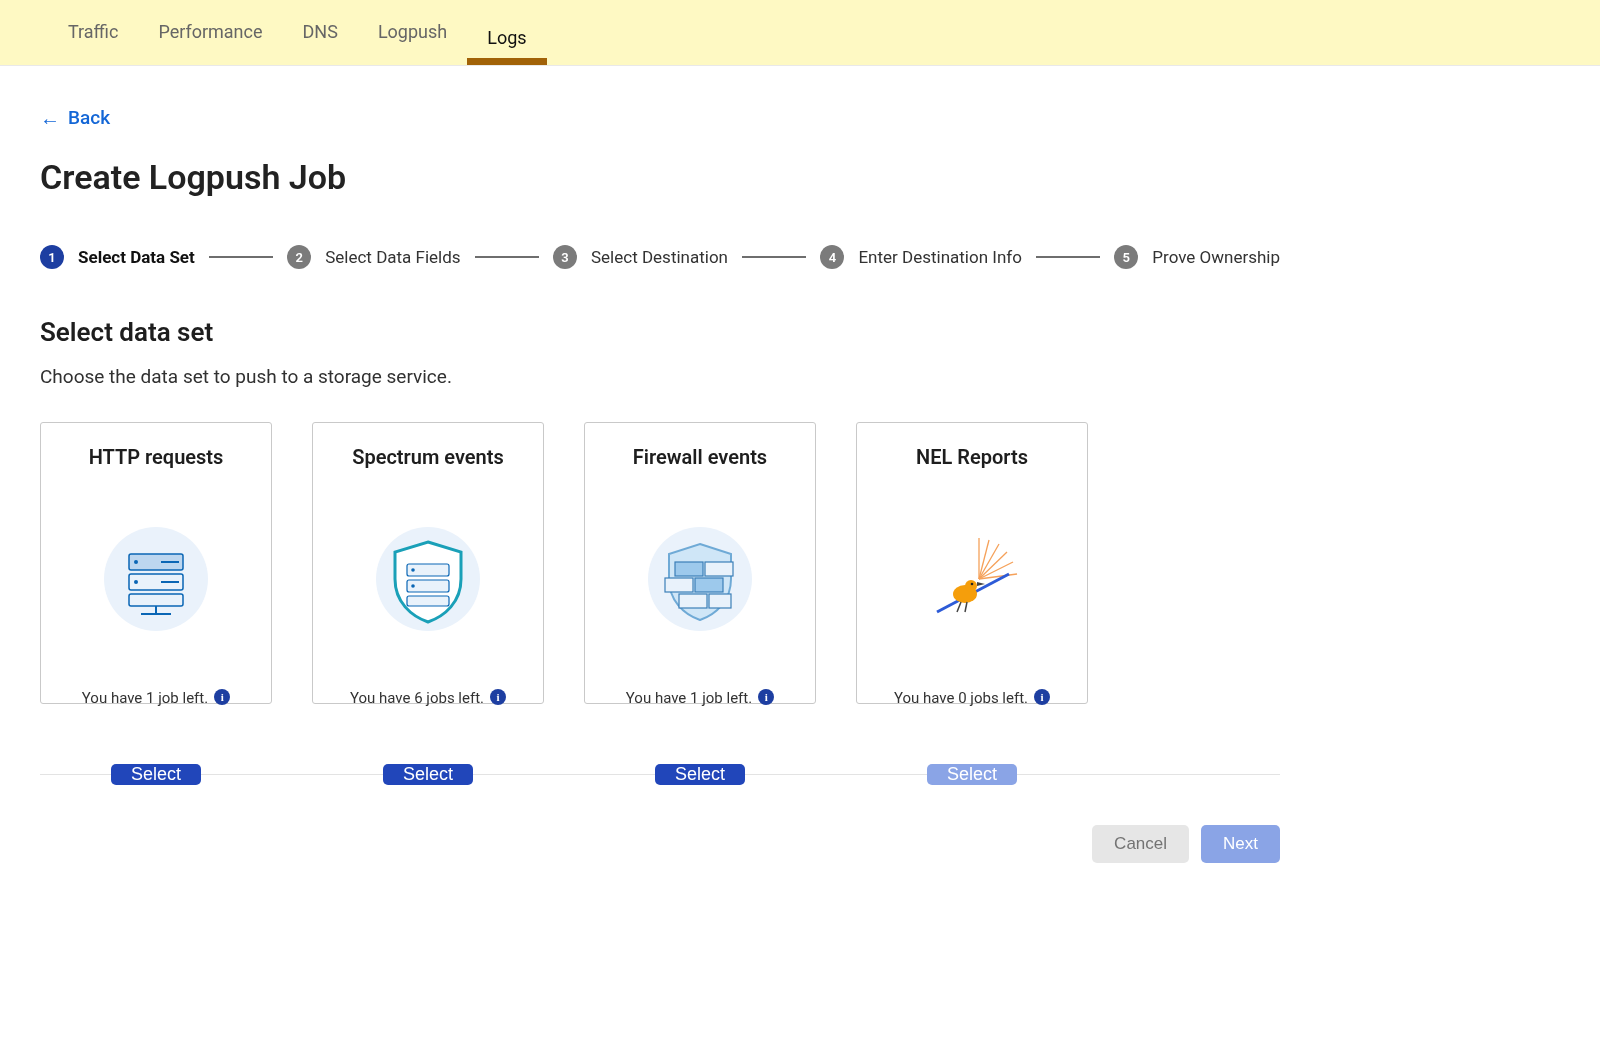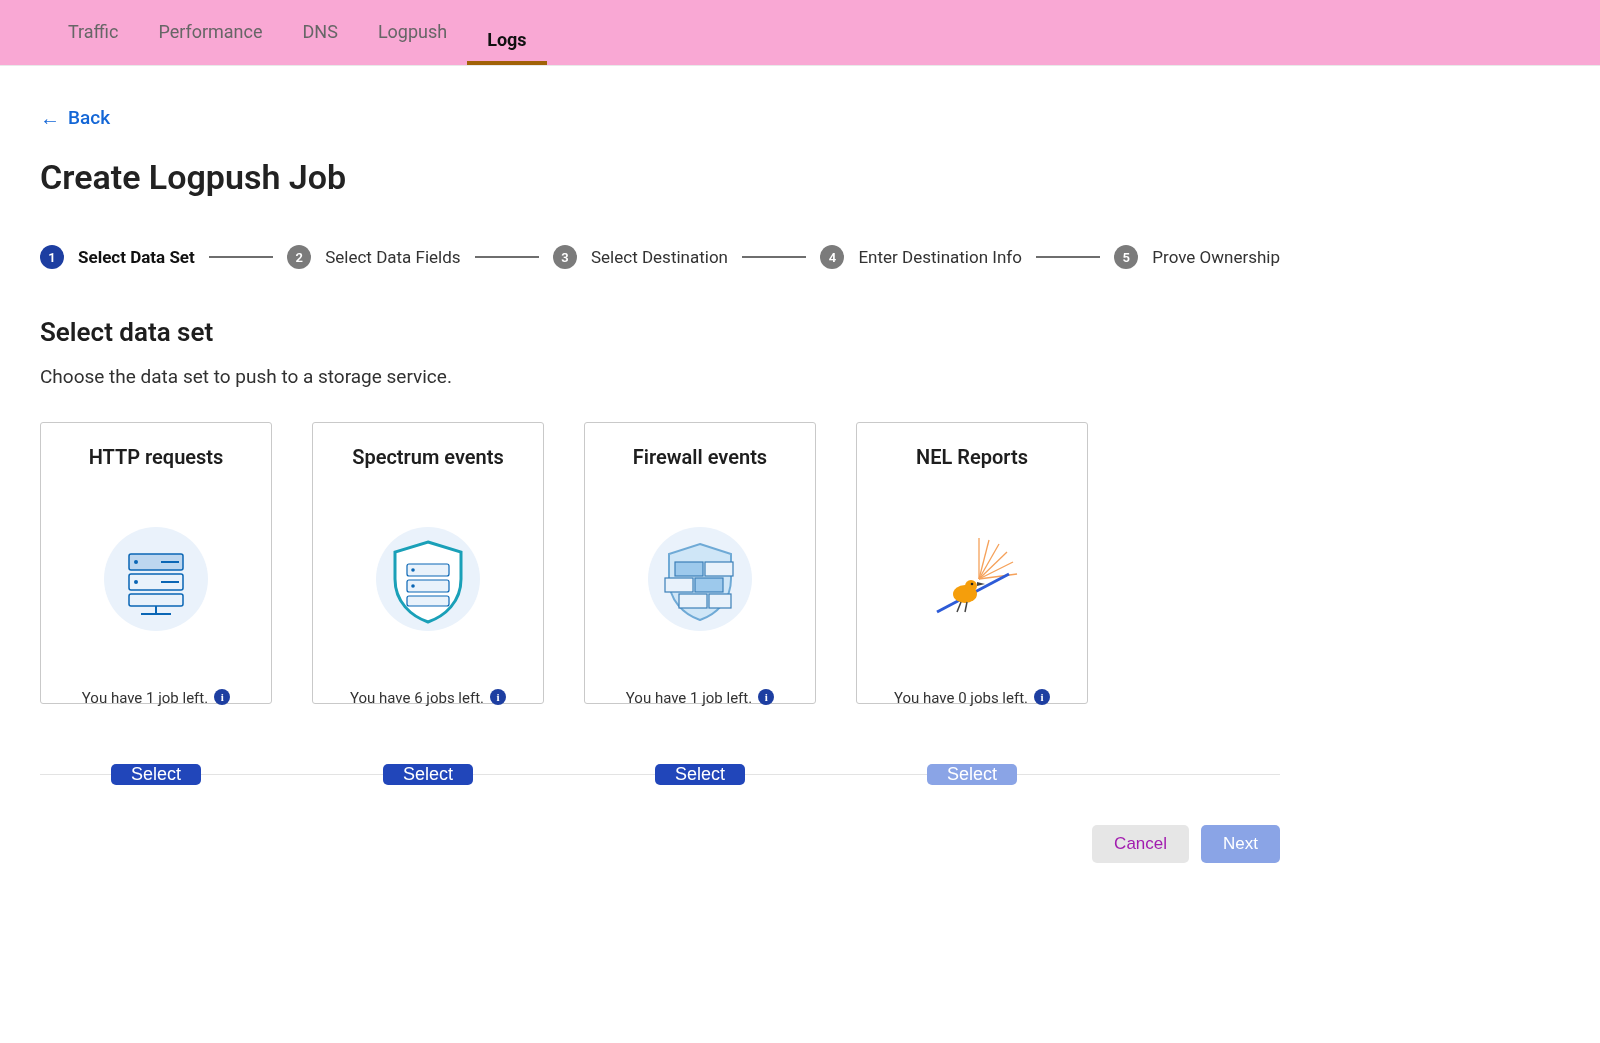--- a/index.html
+++ b/index.html
@@ -3,40 +3,40 @@
 <meta charset="utf-8">
 <style>
   * { box-sizing: border-box; margin: 0; padding: 0; }
   html, body {
     font-family: -apple-system, BlinkMacSystemFont, "Segoe UI", Roboto, Helvetica, Arial, sans-serif;
     background: #fff;
     color: #1e1e1e;
     width: 1600px;
   }
   .topnav {
-    background: #f9a8d4;
+    background: #fef9c3;
     border-bottom: 1px solid #e9e9e9;
     height: 66px;
     display: flex;
     align-items: stretch;
     padding-left: 48px;
   }
   .topnav .tab {
     display: flex;
     align-items: center;
     padding: 0 20px;
     font-size: 18px;
     color: #666;
     cursor: pointer;
     border-bottom: 3px solid transparent;
   }
   .topnav .tab.active {
     color: #111;
-    font-weight: 700;
-    border-bottom: 4px solid #a16207;
+    font-weight: 400;
+    border-bottom: 7px solid #a16207;
     margin-top: 17px;
   }
   .page {
     padding: 40px 40px 60px 40px;
     max-width: 1320px;
   }
   .backlink {
     display: inline-flex;
     align-items: center;
     color: #1366d6;
@@ -175,21 +175,21 @@
     margin-top: 50px;
   }
   .btn {
     border: none;
     border-radius: 5px;
     font-size: 17px;
     font-weight: 500;
     padding: 9px 22px;
     cursor: pointer;
   }
-  .btn-cancel { background: #e6e6e6; color: #a21caf; }
+  .btn-cancel { background: #e6e6e6; color: #737373; }
   .btn-next { background: #8aa4e6; color: #fff; }
 </style>
 </head>
 <body>
 
 <div class="topnav">
   <div class="tab">
       <span>Traffic</span>
     </div>
   <div class="tab">

